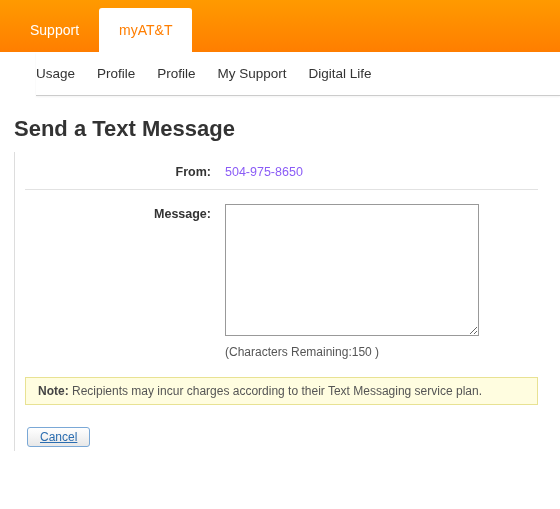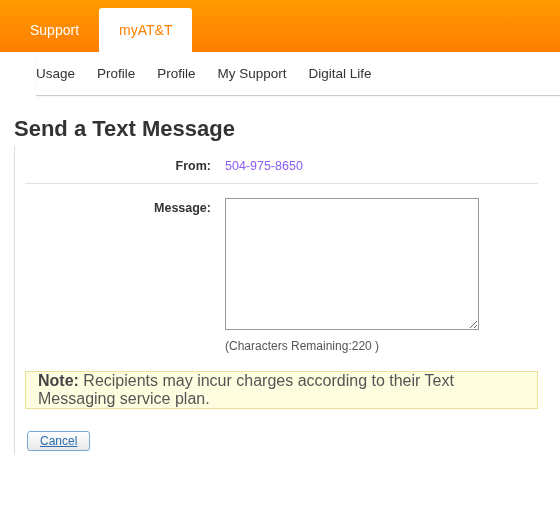--- a/index.html
+++ b/index.html
@@ -47,21 +47,21 @@
     font-size: 13.5px;
     cursor: pointer;
   }
   .content {
     padding: 20px 14px 10px 14px;
   }
   h1.page-title {
     font-size: 22px;
     font-weight: bold;
     color: #333;
-    margin-bottom: 4px;
+    margin-bottom: 10px;
   }
   .panel {
     border-left: 1px solid #ddd;
     padding: 10px 8px 4px 10px;
   }
   .form-row {
     display: flex;
     align-items: flex-start;
     margin-bottom: 8px;
   }
@@ -126,22 +126,22 @@
     padding: 4px;
   }
   .chars {
     color: #555;
     font-size: 12px;
     margin-top: 6px;
   }
   .note-box {
     background: #fffde0;
     border: 1px solid #e8e293;
-    padding: 0 12px;
-    font-size: 16px;
+    padding: 6px 12px;
+    font-size: 12px;
     color: #555;
     margin-top: 18px;
   }
   .note-box .note-label {
     font-weight: bold;
     color: #444;
   }
   .actions {
     display: flex;
     justify-content: space-between;
@@ -201,21 +201,21 @@
       </div>
     </div>
 
     <hr class="divider">
 
     <div class="form-row">
       <div class="label">Message:</div>
       <div class="field">
         <textarea class="msg" style=""></textarea>
         <div class="chars">
-          <span>(Characters Remaining:</span><span>220</span><span> )</span>
+          <span>(Characters Remaining:</span><span>150</span><span> )</span>
         </div>
       </div>
     </div>
 
     <div class="note-box">
       <span class="note-label">Note:</span><span> Recipients may incur charges according to their Text Messaging service plan.</span>
     </div>
 
     <div class="actions">
       <button class="btn btn-cancel">Cancel</button>

